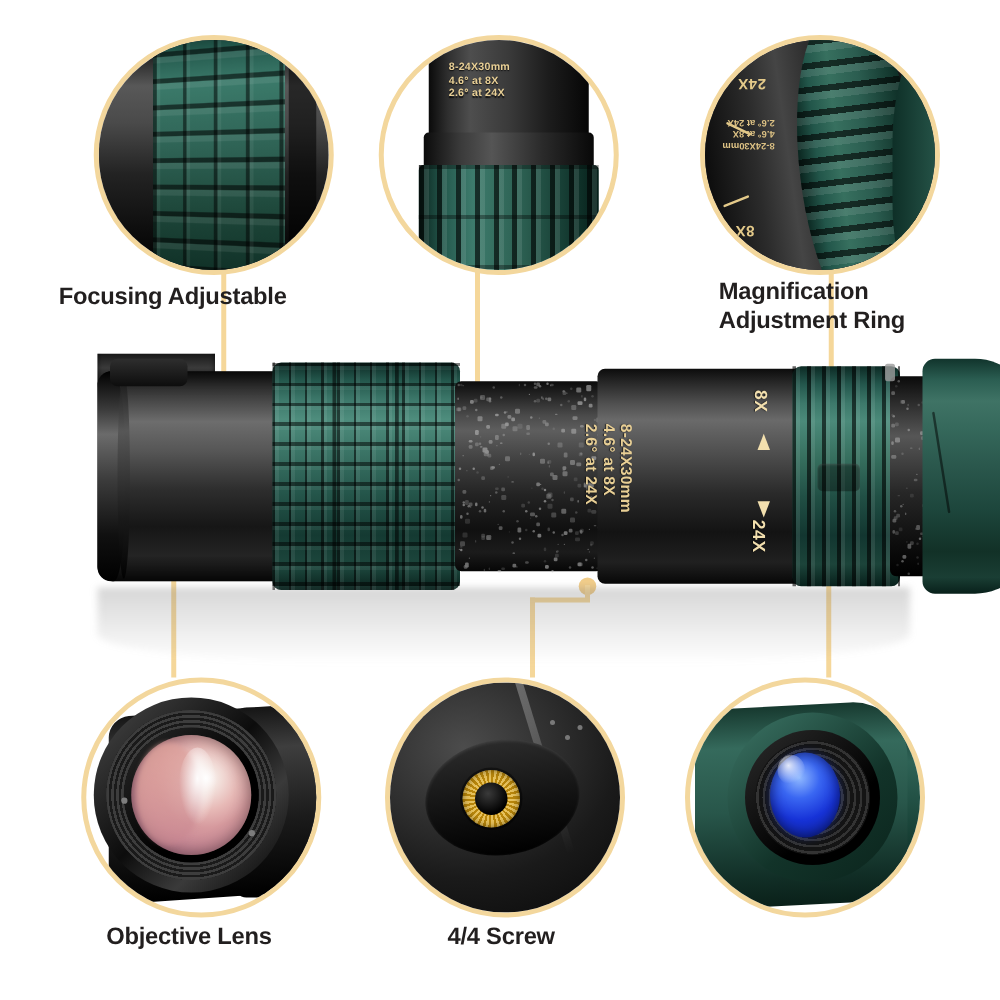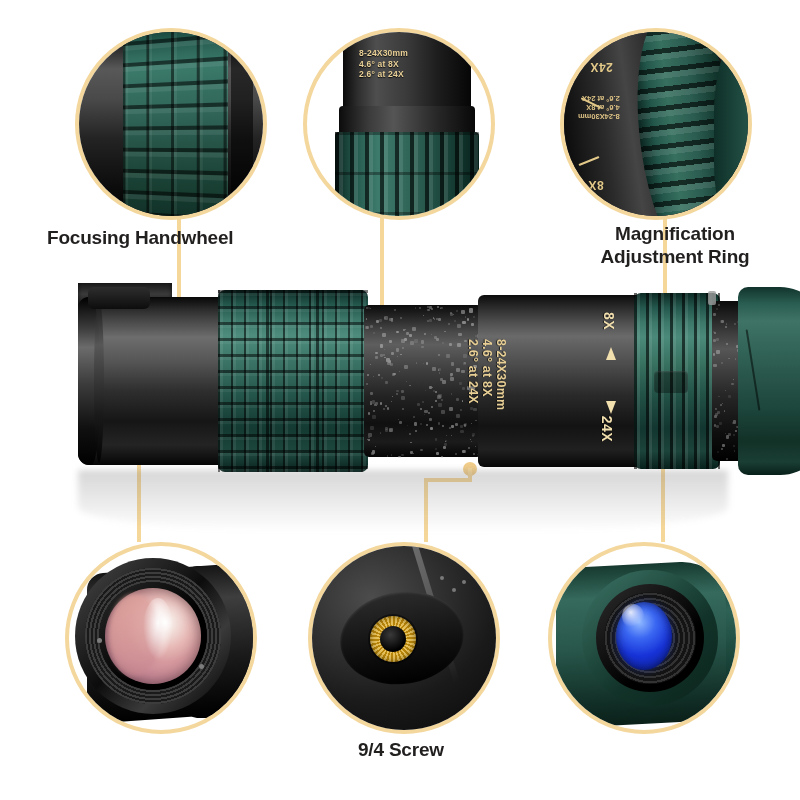--- a/index.html
+++ b/index.html
@@ -30,21 +30,21 @@
   
   .label{
     position:absolute;
     color:#221f1f;
     font-weight:bold;
     font-size:19px;
     line-height:23px;
     white-space:pre-line;
     letter-spacing:-0.2px;
   }
-  .label.center{text-align:center;}
+  .label.center{}
 
   
   
   
   #monocular{position:absolute;left:78px;top:283px;width:645px;height:200px;}
 
   .tube{position:absolute;border-radius:6px;}
 
   
   .obj-barrel{
@@ -839,21 +839,21 @@
 
   <div class="callout" style="left:75px;top:28px;width:184px;height:184px;">
     <div class="inner c-hand">
       <div class="green">
         <div class="g1"></div>
         <div class="g2"></div>
       </div>
       <div class="rim"></div>
     </div>
   </div>
-  <div class="label" style="left:47px;top:226px;width:240px;">Focusing Handwheel</div>
+  <div class="label" style="left:47px;top:226px;width:240px;">Focusing Adjustable</div>
 
   <div class="callout" style="left:303px;top:28px;width:184px;height:184px;">
     <div class="inner c-zoom">
       <div class="blk"></div>
       <div class="blk2"></div>
       <div class="grn">
         <div class="vr"></div>
         <div class="hr"></div>
       </div>
       <div class="ctext">8-24X30mm
@@ -888,33 +888,34 @@
       <div class="ring0"></div>
       <div class="ring1"></div>
       <div class="ring2"></div>
       <div class="glass"></div>
       <div class="tint"></div>
       <div class="glow"></div>
       <div class="scrw" style="left:28px;top:92px;"></div>
       <div class="scrw" style="left:130px;top:118px;"></div>
     </div>
   </div>
+  <div class="label" style="left:85px;top:738px;width:200px;">Objective Lens</div>
 
   <div class="callout" style="left:308px;top:542px;width:184px;height:184px;">
     <div class="inner c-screw">
       <div class="edge"></div>
       <div class="plate"></div>
       <div class="brass"></div>
       <div class="hole"></div>
       <div class="sp" style="left:128px;top:30px;"></div>
       <div class="sp" style="left:140px;top:42px;"></div>
       <div class="sp" style="left:150px;top:34px;"></div>
     </div>
   </div>
-  <div class="label" style="left:358px;top:738px;width:160px;">9/4 Screw</div>
+  <div class="label" style="left:358px;top:738px;width:160px;">4/4 Screw</div>
 
   <div class="callout" style="left:548px;top:542px;width:184px;height:184px;">
     <div class="inner c-eye">
       <div class="body"></div>
       <div class="cup"></div>
       <div class="r1"></div>
       <div class="r2"></div>
       <div class="r3"></div>
       <div class="glass"></div>
       <div class="hl"></div>

